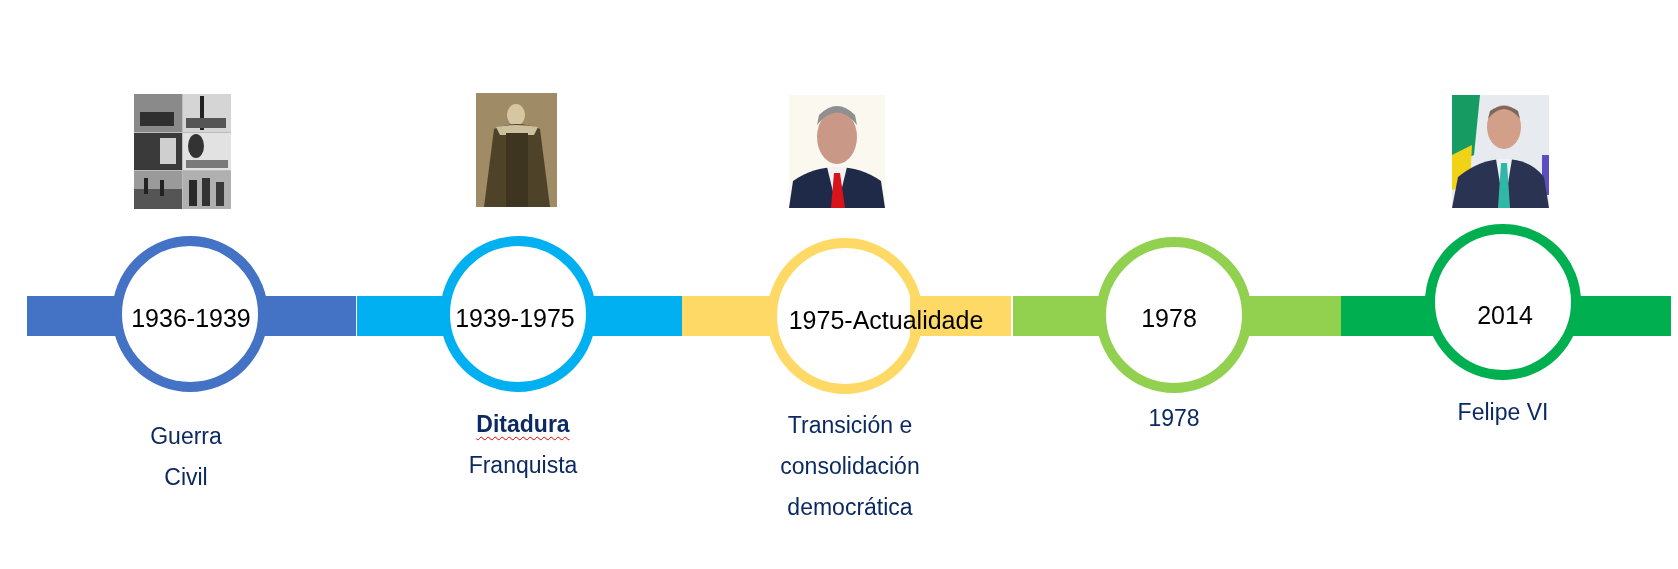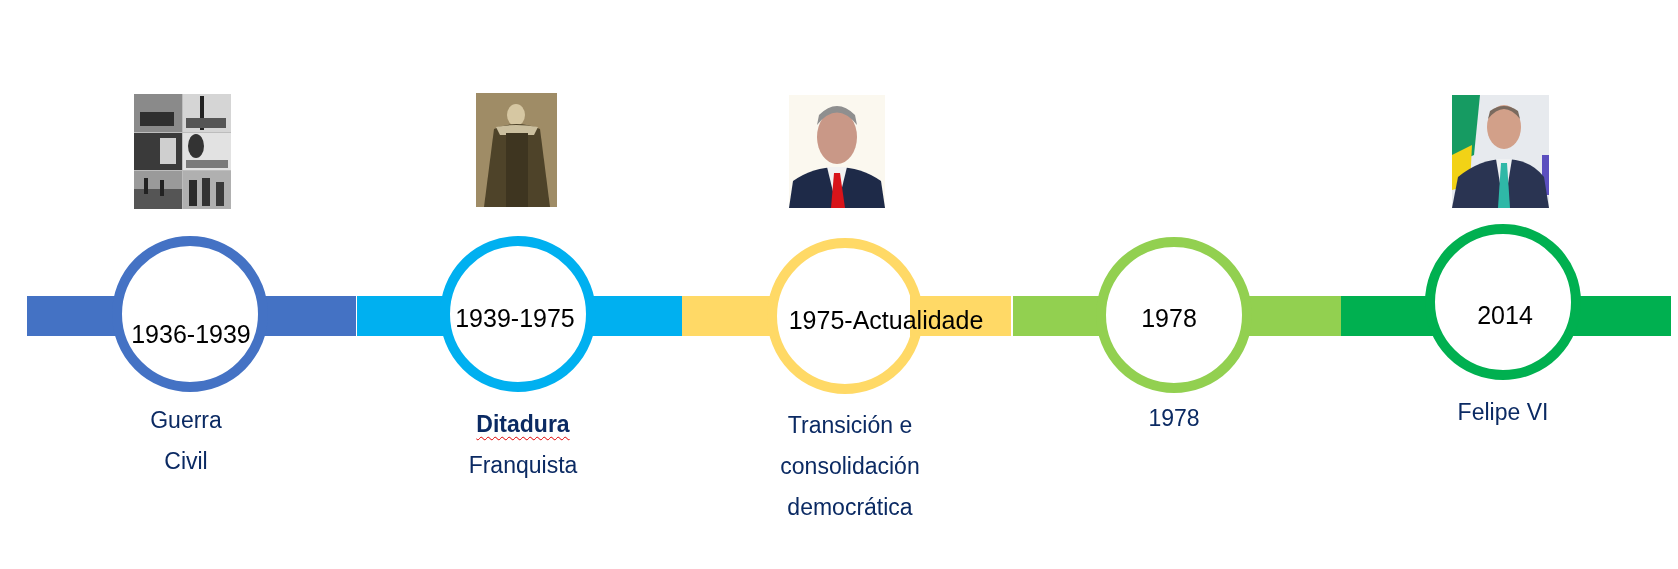--- a/index.html
+++ b/index.html
@@ -27,27 +27,27 @@
 <div class="seg" style="left:1341px; width:330px; background:#00B050;"></div>
 
 <div class="circle" style="left:112px; top:236px; border-color:#4472C4;"></div>
 <div class="circle" style="left:440px; top:236px; border-color:#00B0F0;"></div>
 <div class="circle" style="left:767px; top:238px; border-color:#FFD966;"></div>
 
 <div class="seg" style="left:910px; width:101px; background:#FFD966; z-index:2;"></div>
 <div class="circle" style="left:1096px; top:237px; border-color:#92D050;"></div>
 <div class="circle" style="left:1425px; top:224px; border-color:#00B050;"></div>
 
-<div class="year" style="left:191px; top:334px;">1936-1939</div>
+<div class="year" style="left:191px; top:318px;">1936-1939</div>
 <div class="year" style="left:515px; top:318px;">1939-1975</div>
 <div class="year" style="left:886px; top:320px;">1975-Actualidade</div>
 <div class="year" style="left:1169px; top:318px;">1978</div>
 <div class="year" style="left:1499px; top:315px;margin-left:6px;">2014</div>
 
-<div class="label" style="left:186px; top:400px;text-align:center;">
+<div class="label" style="left:186px; top:416px;text-align:center;">
   <span class="line">Guerra</span>
   <span class="line">Civil</span>
 </div>
 <div class="label" style="left:523px; top:404px;">
   <span class="line"><span class="wavy">Ditadura</span></span>
   <span class="line">Franquista</span>
 </div>
 <div class="label" style="left:850px; top:405px;">
   <span class="line">Transición e</span>
   <span class="line">consolidación</span>

